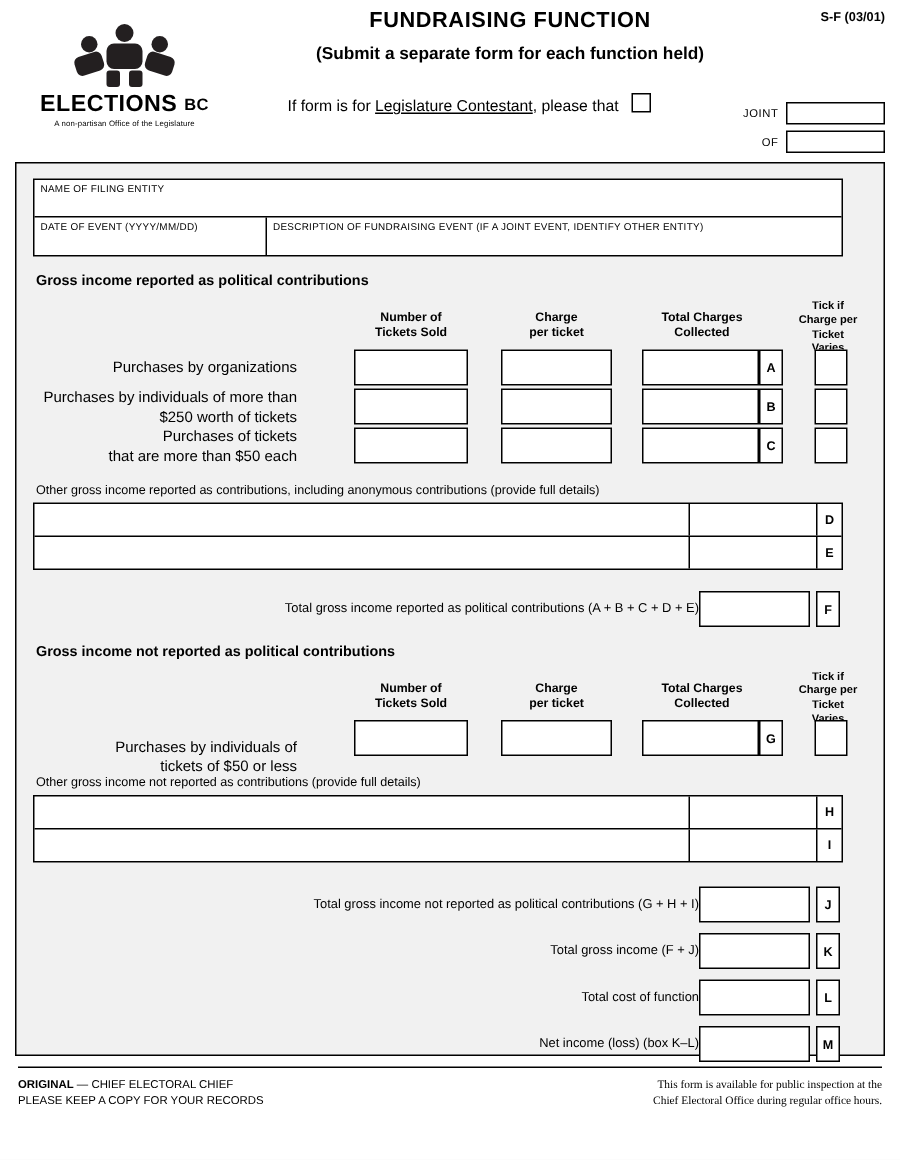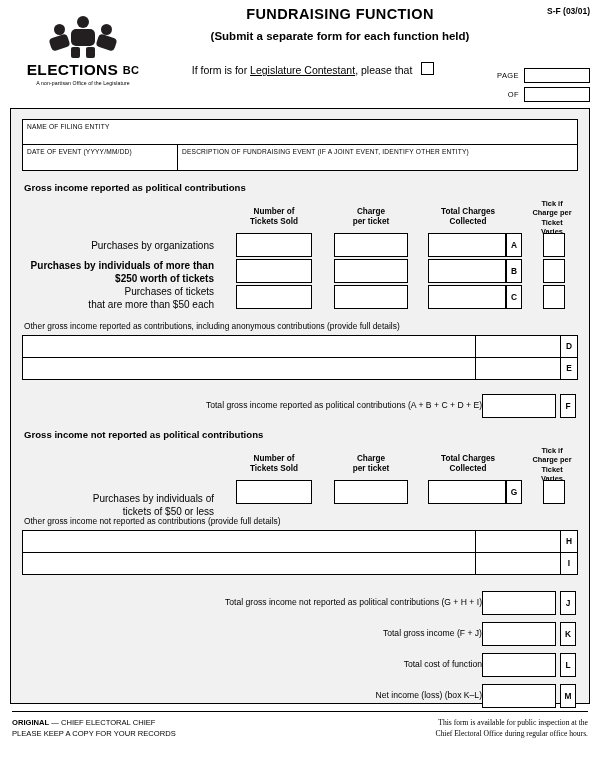--- a/index.html
+++ b/index.html
@@ -133,21 +133,21 @@
     border: 1px solid #000;
     background: #fff;
   }
 
   
   .mainbox {
     position: relative;
     border: 1.2px solid #000;
     background: #f1f1f1;
     margin: 0 2px;
-    padding: 10px 11px 12px 11px;
+    padding: 10px 27px 12px 11px;
     height: 596px;
     box-sizing: border-box;
   }
 
   .idbox {
     border: 1px solid #000;
     background: #fff;
   }
   .idbox .r1 {
     height: 24px;
@@ -341,21 +341,21 @@
       <div class="title-sub">(Submit a separate form for each function held)</div>
     </div>
 
     <div class="tick-line">
       <span>If form is for </span><span class="u">Legislature Contestant</span><span>, please that</span>
       <span class="tick-box"></span>
     </div>
 
     <div class="page-of">
       <div class="row">
-        <span class="lab">PAGE</span>
+        <span class="lab">JOINT</span>
         <span class="fld"></span>
       </div>
       <div class="row">
         <span class="lab">OF</span>
         <span class="fld"></span>
       </div>
     </div>
   </div>
 
   <div class="mainbox">
@@ -398,21 +398,21 @@
         <span>Purchases by organizations</span>
       </div>
       <div class="cell" style="left:214px; width:76px;"></div>
       <div class="cell" style="left:312px; width:74px;"></div>
       <div class="cell" style="left:406px; width:78px;"></div>
       <div class="letter" style="left:484px;">A</div>
       <div class="cell" style="left:521px; width:22px;"></div>
     </div>
 
     <div class="trow">
-      <div class="rlabel" style="right:364px; top:0px;font-weight:bold;">
+      <div class="rlabel" style="right:364px; top:0px;">
         <span>Purchases by individuals of more than</span><br><span>$250 worth of tickets</span>
       </div>
       <div class="cell" style="left:214px; width:76px;"></div>
       <div class="cell" style="left:312px; width:74px;"></div>
       <div class="cell" style="left:406px; width:78px;"></div>
       <div class="letter" style="left:484px;">B</div>
       <div class="cell" style="left:521px; width:22px;"></div>
     </div>
 
     <div class="trow">

